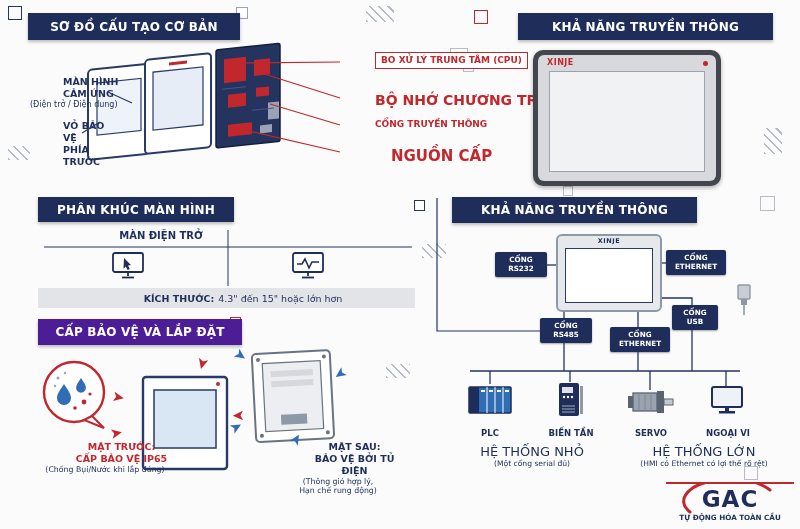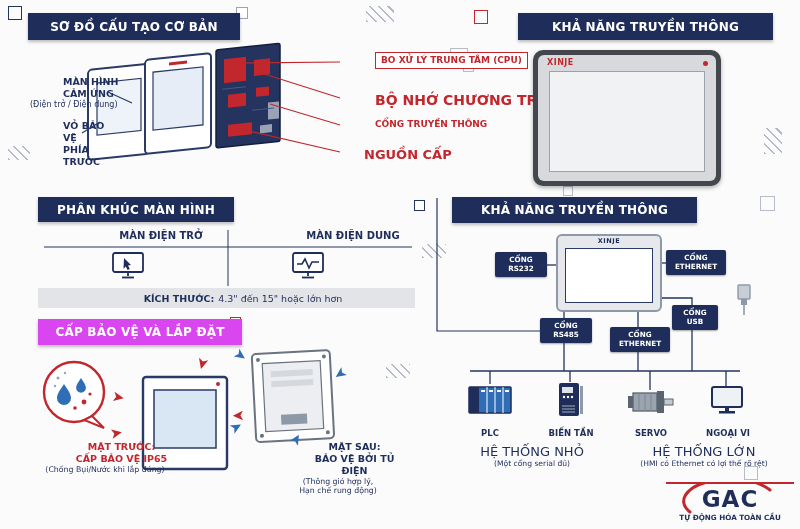--- a/index.html
+++ b/index.html
@@ -2,21 +2,21 @@
 <html><head>
 <meta charset="utf-8">
 <style>
   html,body{margin:0;padding:0;background:#e9e9e9;}
   #canvas{position:relative;width:800px;height:529px;background:#fbfbfc;overflow:hidden;
           font-family:"DejaVu Sans","Liberation Sans",sans-serif;color:#1e2d5a;}
   .abs{position:absolute;}
   .banner{position:absolute;background:#1e2d5a;color:#fff;font-weight:700;font-size:12px;
           display:flex;align-items:center;justify-content:center;line-height:1;
           box-shadow:0 2px 3px rgba(0,0,0,.25);letter-spacing:.2px;}
-  .banner.red{background:#d946ef;}
+  .banner.red{background:#4c1d95;}
   .navy{color:#1e2d5a;}
   .redtx{color:#c1272d;}
   .b{font-weight:700;margin-left:33px;}
   .sq{position:absolute;background:transparent;}
   .hatch{position:absolute;background:repeating-linear-gradient(45deg,#a7aebc 0 1.6px,transparent 1.6px 6.5px);opacity:.85;}
   .port-box{position:absolute;background:#1e2d5a;color:#fff;font-weight:700;font-size:7.2px;
             text-align:center;line-height:1.3;padding:3px 3px;border-radius:2px;
             box-shadow:0 1px 2px rgba(0,0,0,.35);}
   .arr{position:absolute;font-size:15px;line-height:1;font-weight:700;}
   .lbl{position:absolute;line-height:1.25;}
@@ -109,38 +109,37 @@
     <div class="navy" style="font-size:8px;">(Điện trở / Điện dung)</div>
   </div>
   <div class="lbl" style="left:30px;top:120px;width:90px;">
     <div class="b navy" style="font-size:9.5px;">VỎ BẢO VỆ</div>
     <div class="b navy" style="font-size:9.5px;">PHÍA TRƯỚC</div>
   </div>
 
   <div class="lbl redtx b" style="left:342px;top:52px;font-size:9px;border:1px solid #c1272d;padding:2px 5px;background:#fff;">BO XỬ LÝ TRUNG TÂM (CPU)</div>
   <div class="lbl redtx b" style="left:342px;top:92px;font-size:14px;">BỘ NHỚ CHƯƠNG TRÌNH</div>
   <div class="lbl redtx b" style="left:342px;top:119px;font-size:9px;">CỔNG TRUYỀN THÔNG</div>
-  <div class="lbl redtx b" style="left:331px;top:147px;font-size:13px;">NGUỒN CẤP</div>
+  <div class="lbl redtx b" style="left:358px;top:147px;font-size:15px;">NGUỒN CẤP</div>
 
   <div class="banner" style="left:518px;top:13px;width:255px;height:27px;">
     <span>KHẢ NĂNG TRUYỀN THÔNG</span>
   </div>
   <div class="hmi-photo">
     <div class="hmi-face">
       <div class="hmi-brand">XINJE</div>
       <div class="hmi-dot"></div>
       <div class="hmi-screen"></div>
     </div>
   </div>
 
   <div class="banner" style="left:38px;top:197px;width:196px;height:25px;align-items:center;">
     <span>PHÂN KHÚC MÀN HÌNH</span>
   </div>
   <div class="lbl b navy" style="left:48px;top:230px;width:160px;text-align:center;font-size:10px;">MÀN ĐIỆN TRỞ</div>
-  <div class="lbl b navy" style="left:240px;top:230px;width:160px;text-align:center;font-size:10px;">MÀN ĐIỆN DUNG</div>
 
   <svg class="abs" style="left:112px;top:252px;" width="32" height="28" viewBox="0 0 32 28">
     <rect x="1" y="1" width="30" height="19" rx="2" fill="#fff" stroke="#1e2d5a" stroke-width="1.8"></rect>
     <path d="M12,6 l7,7 -3,0.4 1.8,3.6 -2.2,1.1 -1.8,-3.6 -2.3,2.3 Z" fill="#1e2d5a"></path>
     <line x1="16" y1="20" x2="16" y2="24" stroke="#1e2d5a" stroke-width="1.8"></line>
     <line x1="10" y1="25.5" x2="22" y2="25.5" stroke="#1e2d5a" stroke-width="1.8"></line>
   </svg>
   <svg class="abs" style="left:292px;top:252px;" width="32" height="28" viewBox="0 0 32 28">
     <rect x="1" y="1" width="30" height="19" rx="2" fill="#fff" stroke="#1e2d5a" stroke-width="1.8"></rect>
     <path d="M5,12 h5 l3,-5 4,9 3,-6 h7" fill="none" stroke="#1e2d5a" stroke-width="1.6"></path>

